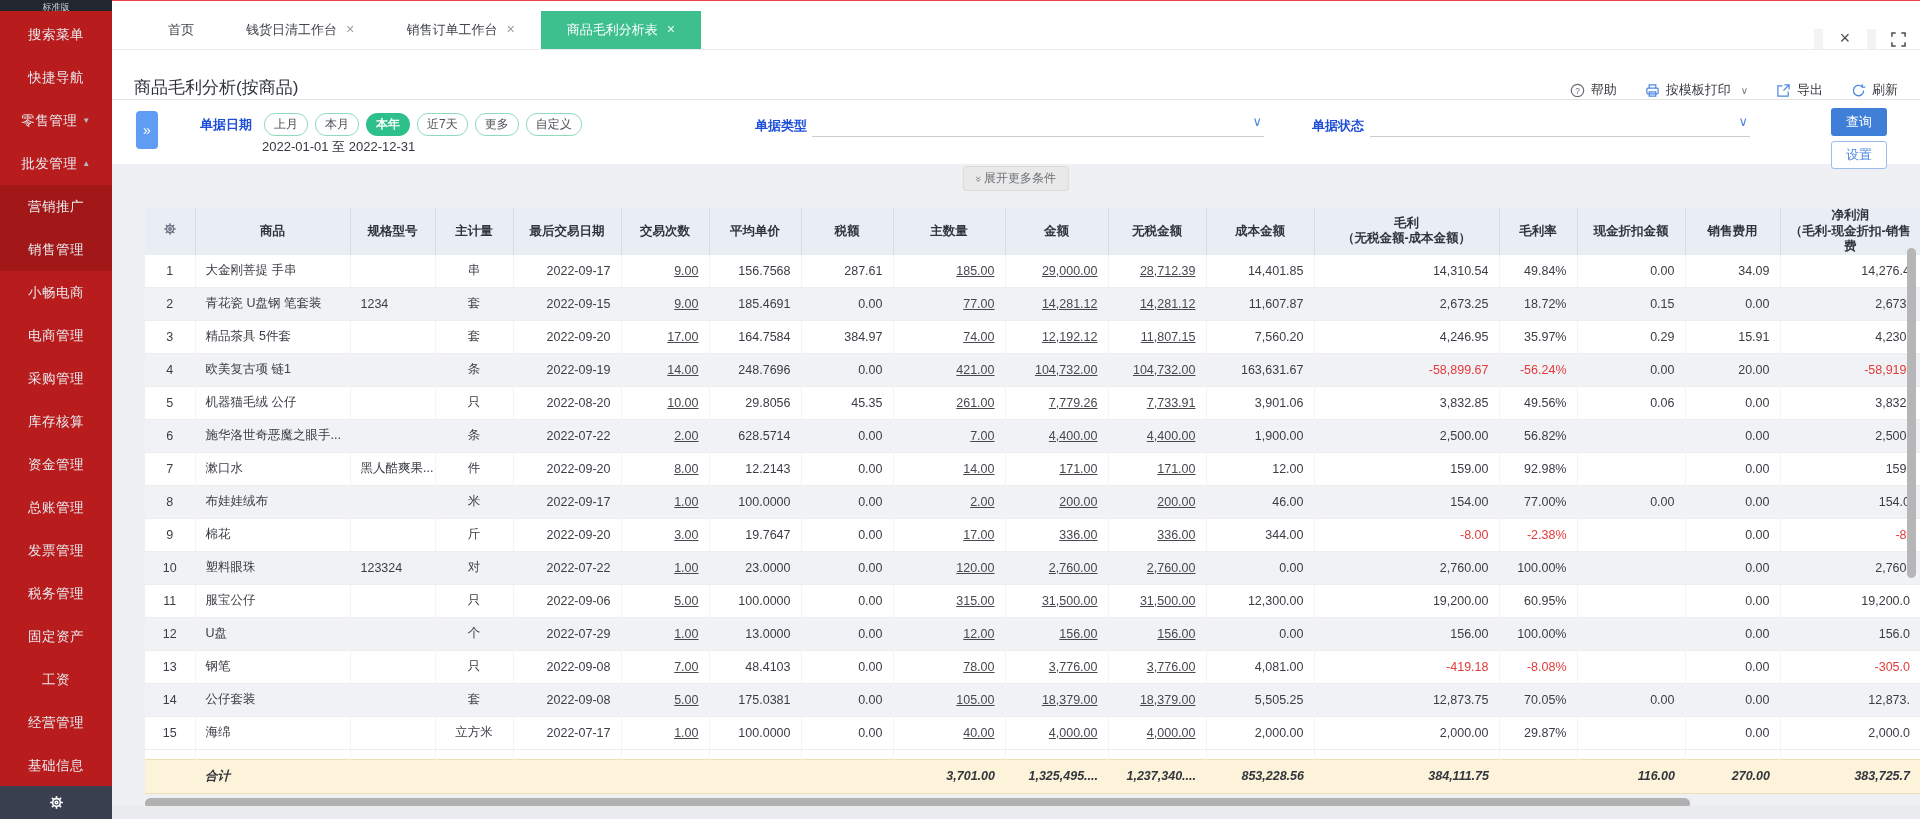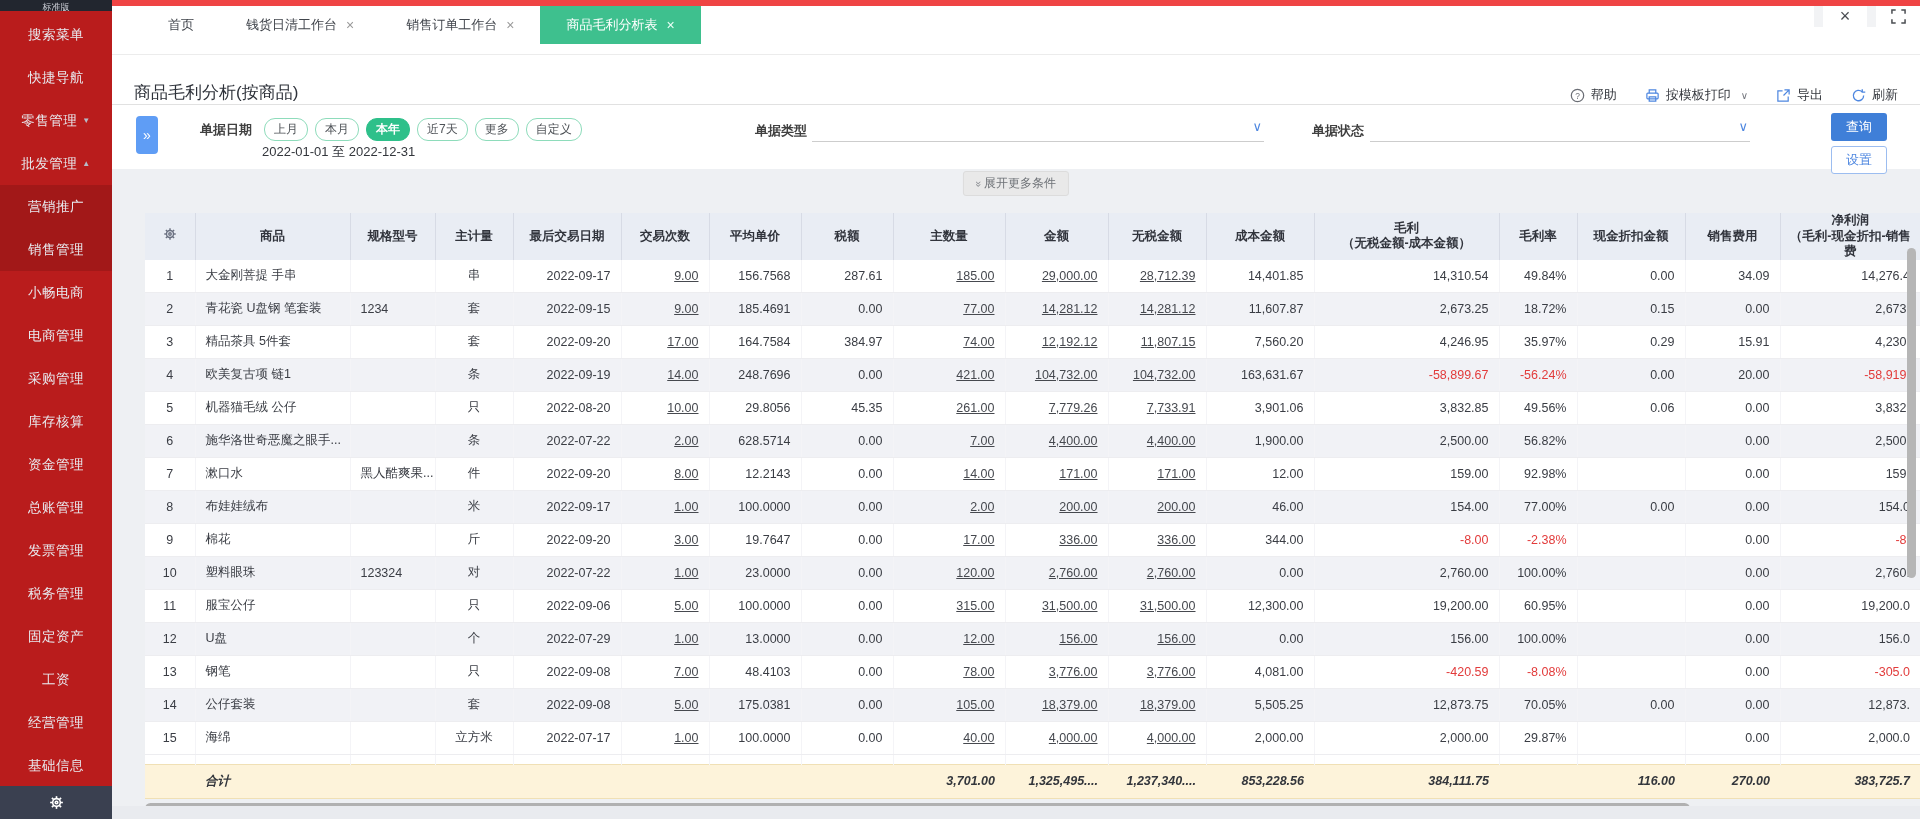--- a/index.html
+++ b/index.html
@@ -13,41 +13,41 @@
   .sb-top{height:11px;background:#22262f;font-size:9px;color:#c9ccd4;text-align:center;line-height:15px;overflow:hidden;}
   .sb-nav{flex:1;padding-top:2px;overflow:hidden;}
   .sb-item{height:43px;display:flex;align-items:center;justify-content:center;font-size:13.5px;gap:5px;cursor:pointer;letter-spacing:.5px;}
   .sb-item.sub{background:rgba(0,0,0,.12);}
   .sb-item .arr{font-size:8px;color:#b6bcc8;}
   .sb-foot{height:33px;background:#3a4050;display:flex;align-items:center;justify-content:center;cursor:pointer;}
 
   
   .main{flex:1;display:flex;flex-direction:column;position:relative;min-width:0;background:#eef0f3;}
 
-  .tabbar{height:48px;background:#fff;display:flex;align-items:flex-start;border-top:6px solid #ef4444;flex:none;}
+  .tabbar{height:48px;background:#fff;display:flex;align-items:flex-end;border-top:1px solid #ef4444;flex:none;font-family:Liberation Mono, monospace;}
   .tabs{display:flex;align-items:stretch;padding-left:30px;flex:1;}
   .tab{display:flex;align-items:center;gap:9px;padding:0 26px;font-size:13px;color:#41454c;cursor:pointer;white-space:nowrap;}
   .tab .x{color:#9a9a9a;font-size:14px;line-height:1;}
   .tab.active{background:#3ec08e;color:#fff;height:38px;align-self:flex-end;}
   .tab.active .x{color:#ecfff7;}
   .winbtns{display:flex;align-items:stretch;}
   .winbtn{width:44px;display:flex;align-items:center;justify-content:center;color:#4a4d52;font-size:18px;background:#fff;border-left:9px solid #f2f3f5;cursor:pointer;}
 
   .titlebar{height:49px;background:#fff;border-top:1px solid #ececec;border-bottom:1px solid #e1e1e1;display:flex;align-items:flex-end;padding:0 22px;flex:none;}
   .page-title{font-size:17px;color:#2e323a;font-weight:500;flex:1;}
   .toolbar{display:flex;align-items:center;gap:28px;font-size:13px;color:#35383e;}
   .tool{display:flex;align-items:center;gap:6px;cursor:pointer;}
   .tool .chev{color:#74777e;font-size:10px;margin-left:4px;}
 
   .content{flex:1;position:relative;min-height:0;}
 
   
   .filterpanel{height:64px;background:#fff;position:relative;}
   .expand-btn{position:absolute;left:24px;top:11px;width:22px;height:38px;background:#5f9df5;color:#fff;border-radius:4px;display:flex;align-items:center;justify-content:center;font-size:14px;cursor:pointer;}
-  .f-label{font-size:13px;color:#404040;font-weight:700;}
+  .f-label{font-size:13px;color:#1d4ed8;font-weight:700;}
   .fg-date{position:absolute;left:88px;top:13px;display:flex;align-items:center;gap:12px;}
   .pills{display:flex;gap:7px;justify-content:center;}
   .pill{height:21px;padding:0 9px;border:1px solid #8edcbb;border-radius:11px;font-size:12px;color:#4e5257;display:flex;align-items:center;background:#fff;cursor:pointer;white-space:nowrap;}
   .pill.active{background:#2ec08a;border-color:#2ec08a;color:#fff;font-weight:700;}
   .daterange{position:absolute;left:150px;top:38px;font-size:13px;color:#33363c;}
   .fl2{position:absolute;left:643px;top:17px;}
   .fl3{position:absolute;left:1200px;top:17px;}
   .input-line{position:absolute;top:8px;height:28px;border-bottom:1px solid #cdcdcd;cursor:pointer;}
   .il1{left:700px;width:452px;}
   .il2{left:1258px;width:380px;}
@@ -569,21 +569,21 @@
                 <td class="al-l"></td>
                 <td class="al-c">只</td>
                 <td class="al-r">2022-09-08</td>
                 <td class="al-r"><span class="lnk">7.00</span></td>
                 <td class="al-r">48.4103</td>
                 <td class="al-r">0.00</td>
                 <td class="al-r"><span class="lnk">78.00</span></td>
                 <td class="al-r"><span class="lnk">3,776.00</span></td>
                 <td class="al-r"><span class="lnk">3,776.00</span></td>
                 <td class="al-r">4,081.00</td>
-                <td class="al-r neg">-420.59</td>
+                <td class="al-r neg">-419.18</td>
                 <td class="al-r neg">-8.08%</td>
                 <td class="al-r"></td>
                 <td class="al-r">0.00</td>
                 <td class="al-r neg">-305.0</td>
               </tr>
               <tr class="even">
                 <td class="al-c">14</td>
                 <td class="al-l">公仔套装</td>
                 <td class="al-l"></td>
                 <td class="al-c">套</td>

